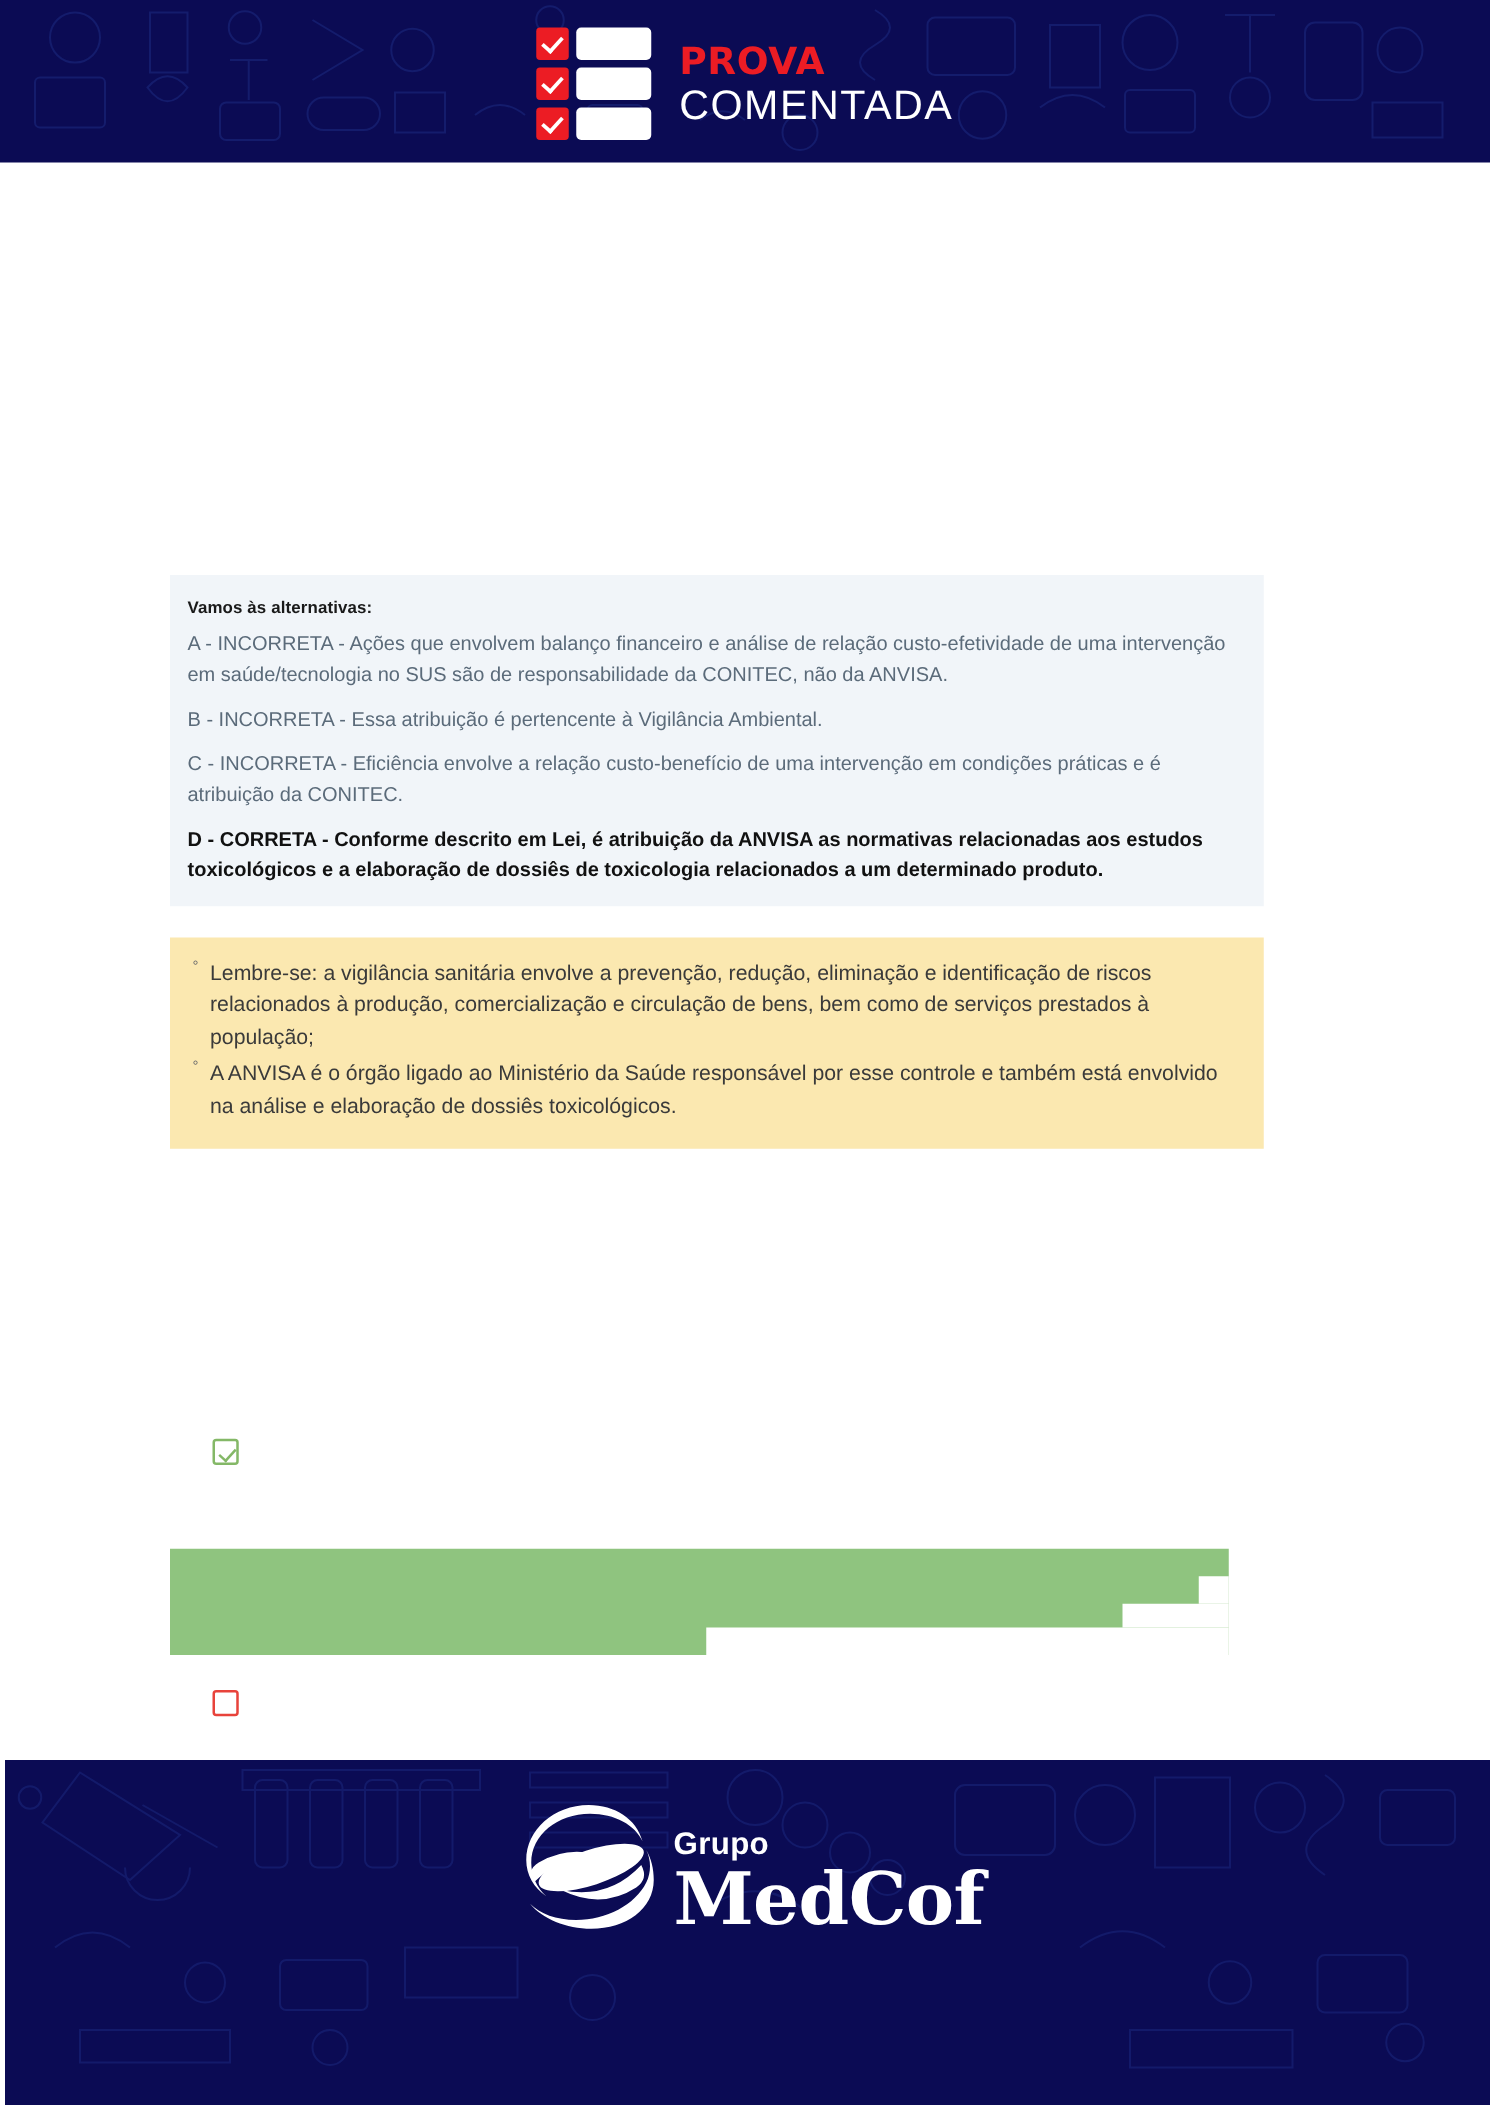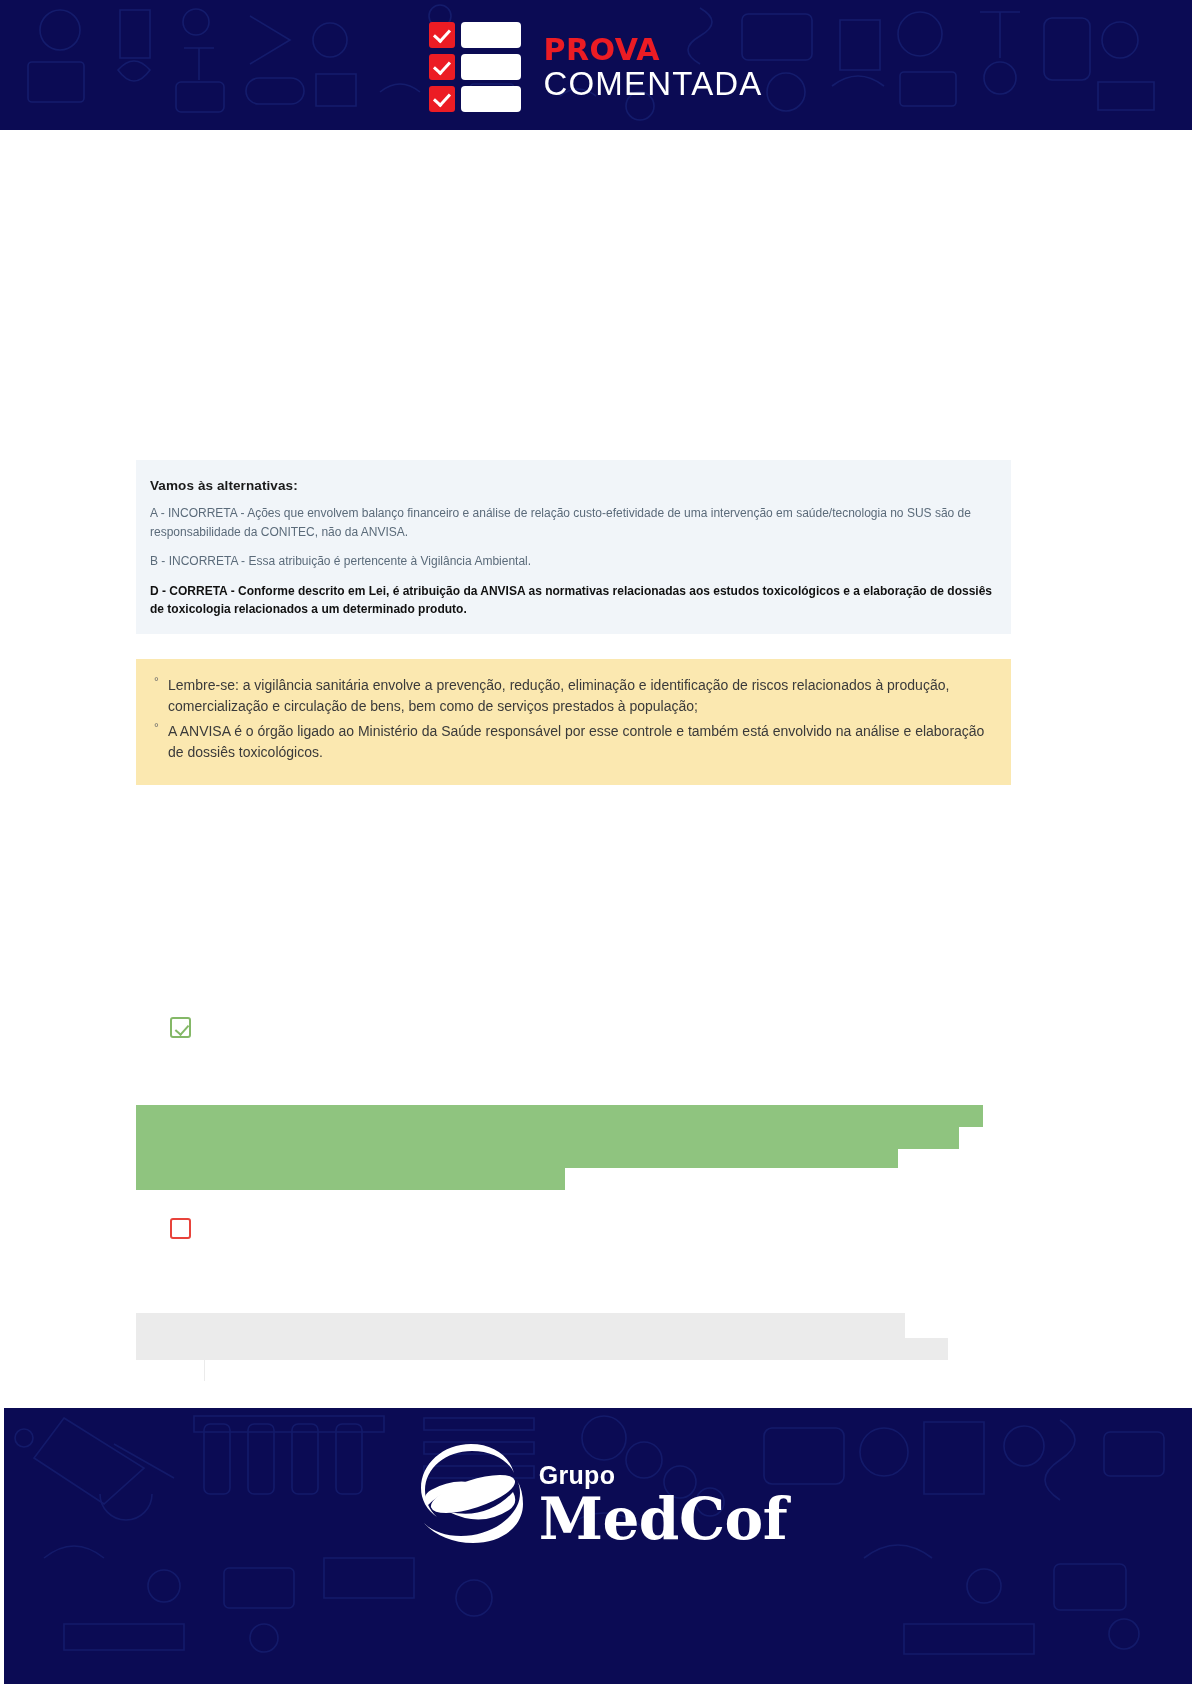--- a/index.html
+++ b/index.html
@@ -116,40 +116,40 @@
 
   .panel-title {
     font-size: 13.5px;
     font-weight: 700;
     color: #1A1A1A;
     margin-bottom: 11px;
     letter-spacing: 0.1px;
   }
 
   .alt-line {
-    font-size: 12px;
+    font-size: 16px;
     line-height: 1.55;
     color: #5B6B7A;
     margin-bottom: 11px;
   }
   .alt-line.correct {
     color: #111111;
     font-weight: 700;
     margin-bottom: 0;
     line-height: 1.5;
   }
 
   .bullet-list {
     list-style: none;
     margin: 0; padding: 0;
   }
   .bullet-item {
     position: relative;
     padding-left: 18px;
-    font-size: 14px;
+    font-size: 17px;
     line-height: 1.5;
     color: #3A3A3A;
     margin-bottom: 4px;
   }
   .bullet-item::before {
     content: "\00B0";
     position: absolute;
     left: 4px; top: -2px;
     font-size: 12px;
     color: #6B6B6B;
@@ -346,20 +346,21 @@
 
   <div class="content">
 
     <div class="spacer-top"></div>
 
     <div class="panel panel-alternatives">
       <div class="panel-title">Vamos às alternativas:</div>
 
       <div class="alt-line">A - INCORRETA - Ações que envolvem balanço financeiro e análise de relação custo-efetividade de uma intervenção em saúde/tecnologia no SUS são de responsabilidade da CONITEC, não da ANVISA.</div>
       <div class="alt-line">B - INCORRETA - Essa atribuição é pertencente à Vigilância Ambiental.</div>
+      <div class="alt-line">C - INCORRETA - Eficiência envolve a relação custo-benefício de uma intervenção em condições práticas e é atribuição da CONITEC.</div>
       <div class="alt-line correct">D - CORRETA - Conforme descrito em Lei, é atribuição da ANVISA as normativas relacionadas aos estudos toxicológicos e a elaboração de dossiês de toxicologia relacionados a um determinado produto.</div>
     </div>
 
     <div class="panel panel-takehome">
       <ul class="bullet-list">
         <li class="bullet-item">Lembre-se: a vigilância sanitária envolve a prevenção, redução, eliminação e identificação de riscos relacionados à produção, comercialização e circulação de bens, bem como de serviços prestados à população;</li>
         <li class="bullet-item">A ANVISA é o órgão ligado ao Ministério da Saúde responsável por esse controle e também está envolvido na análise e elaboração de dossiês toxicológicos.</li>
       </ul>
     </div>
 

